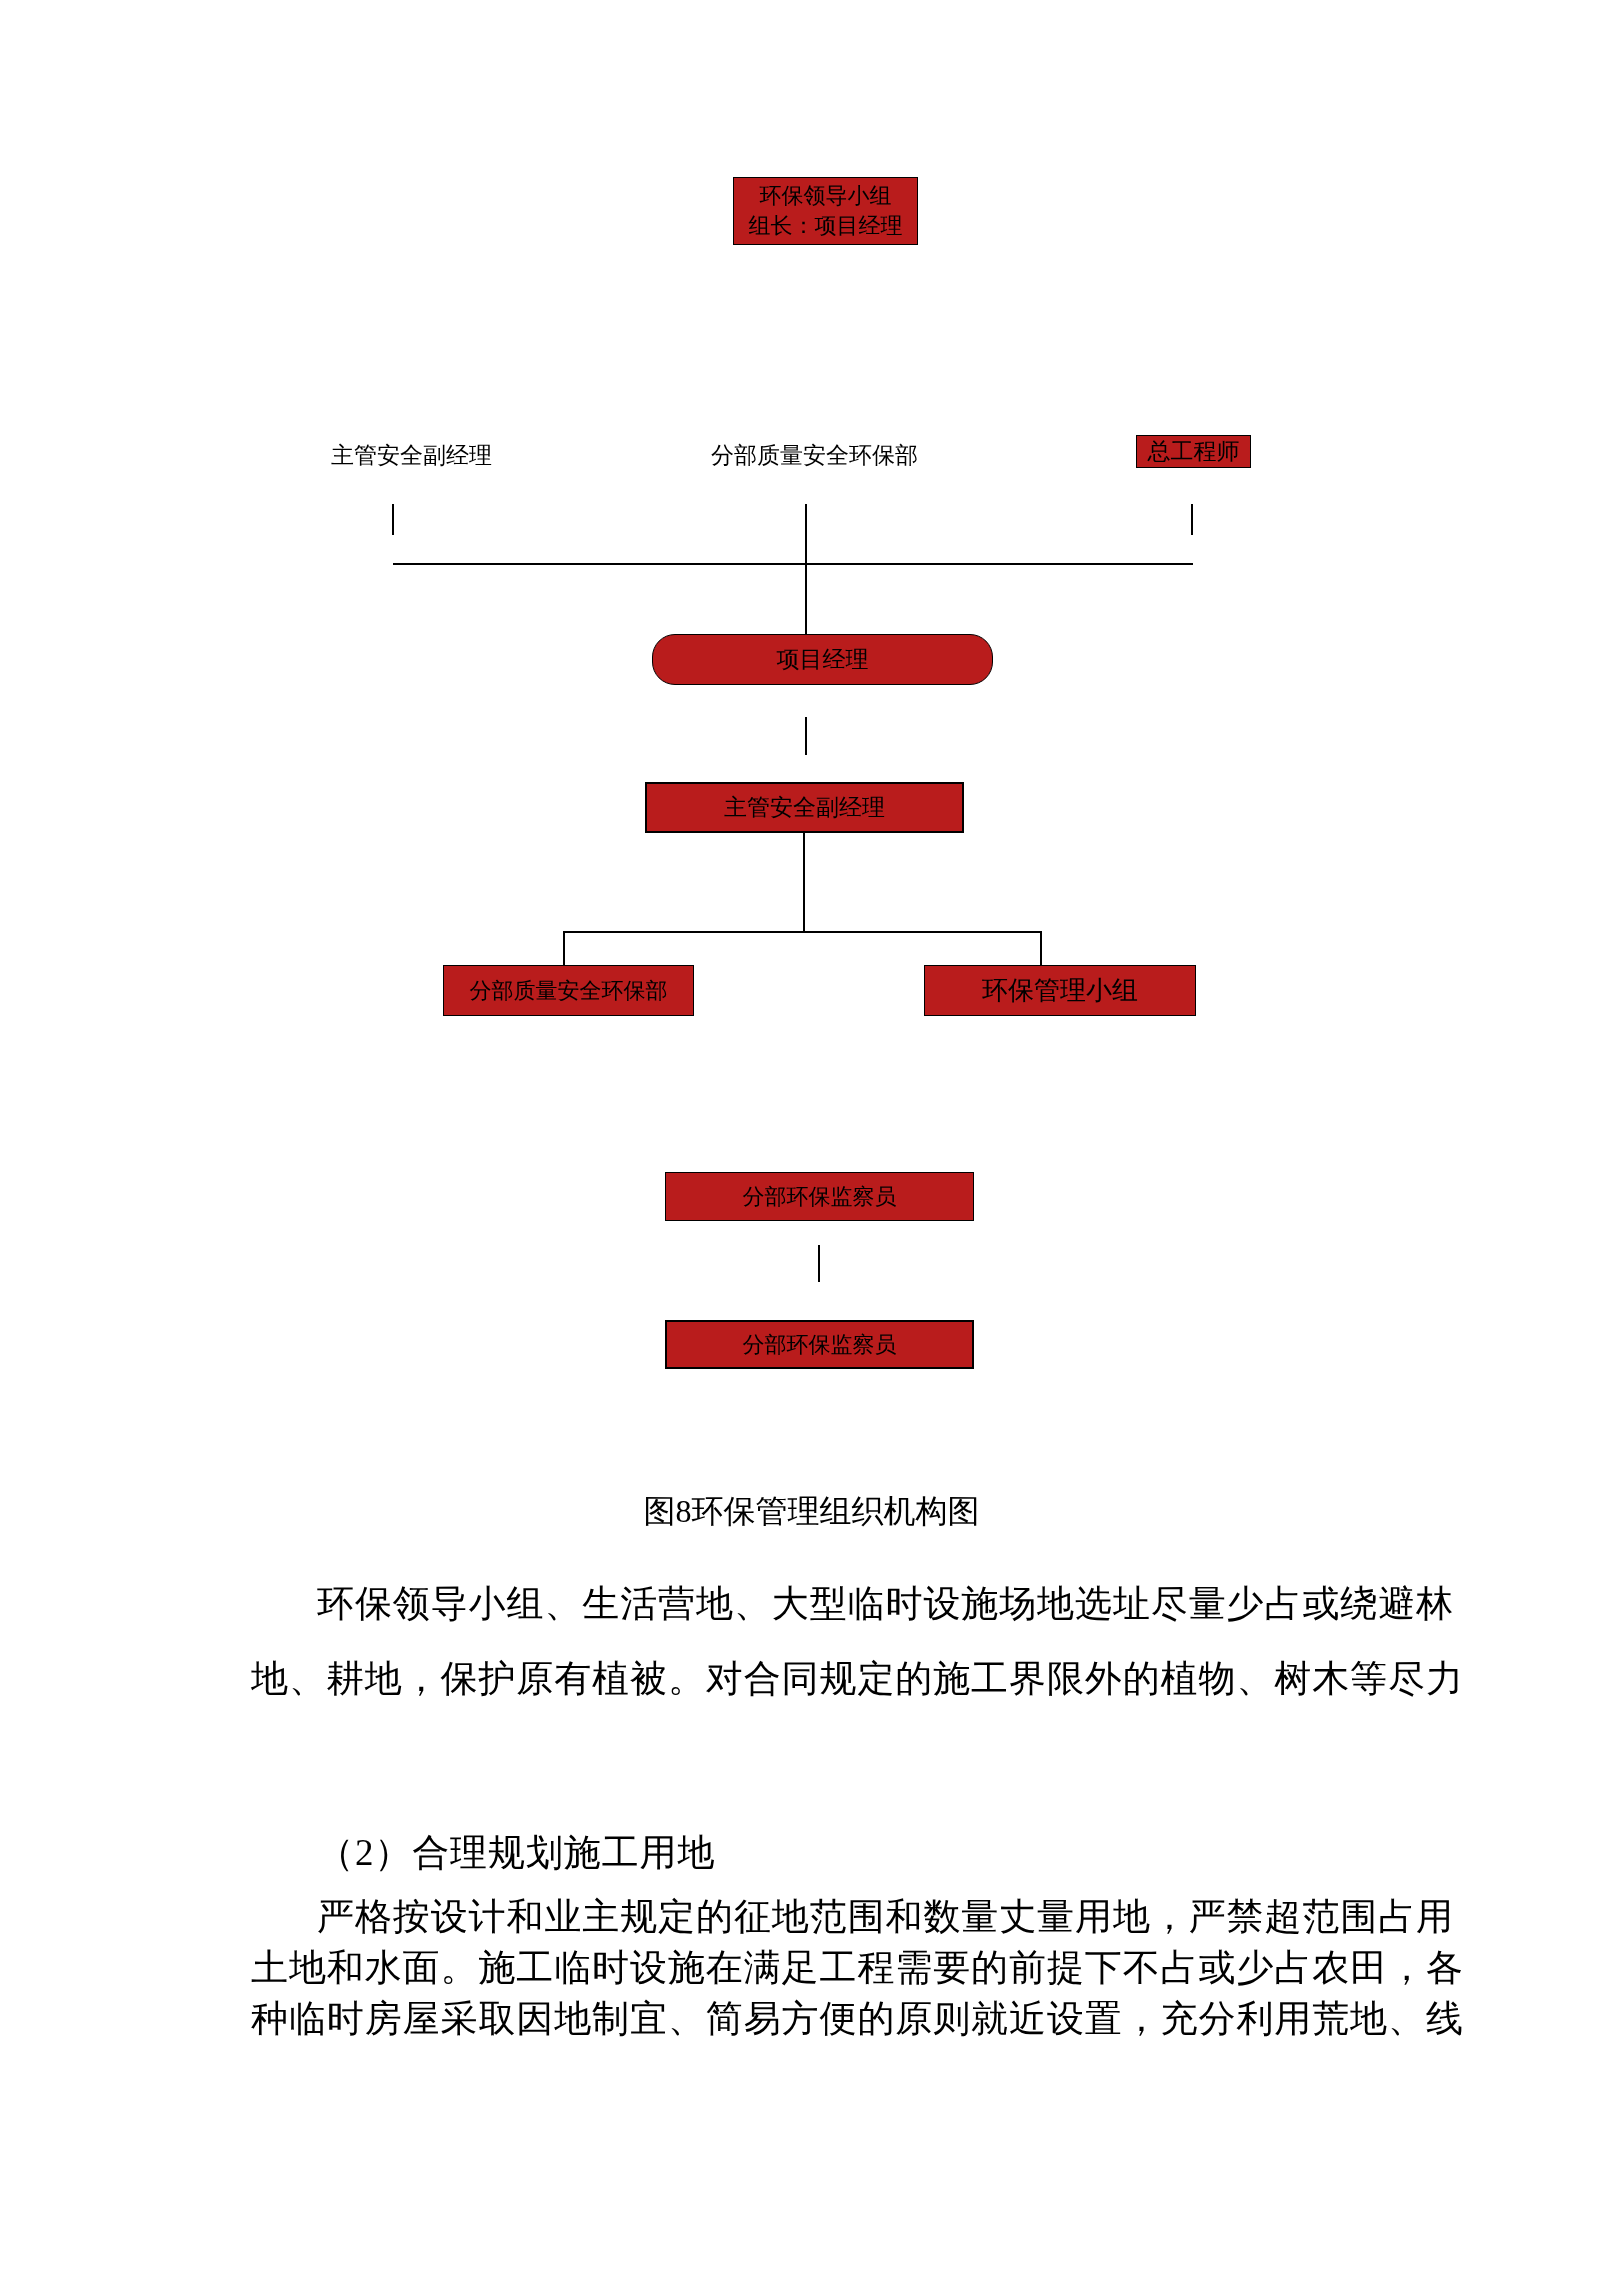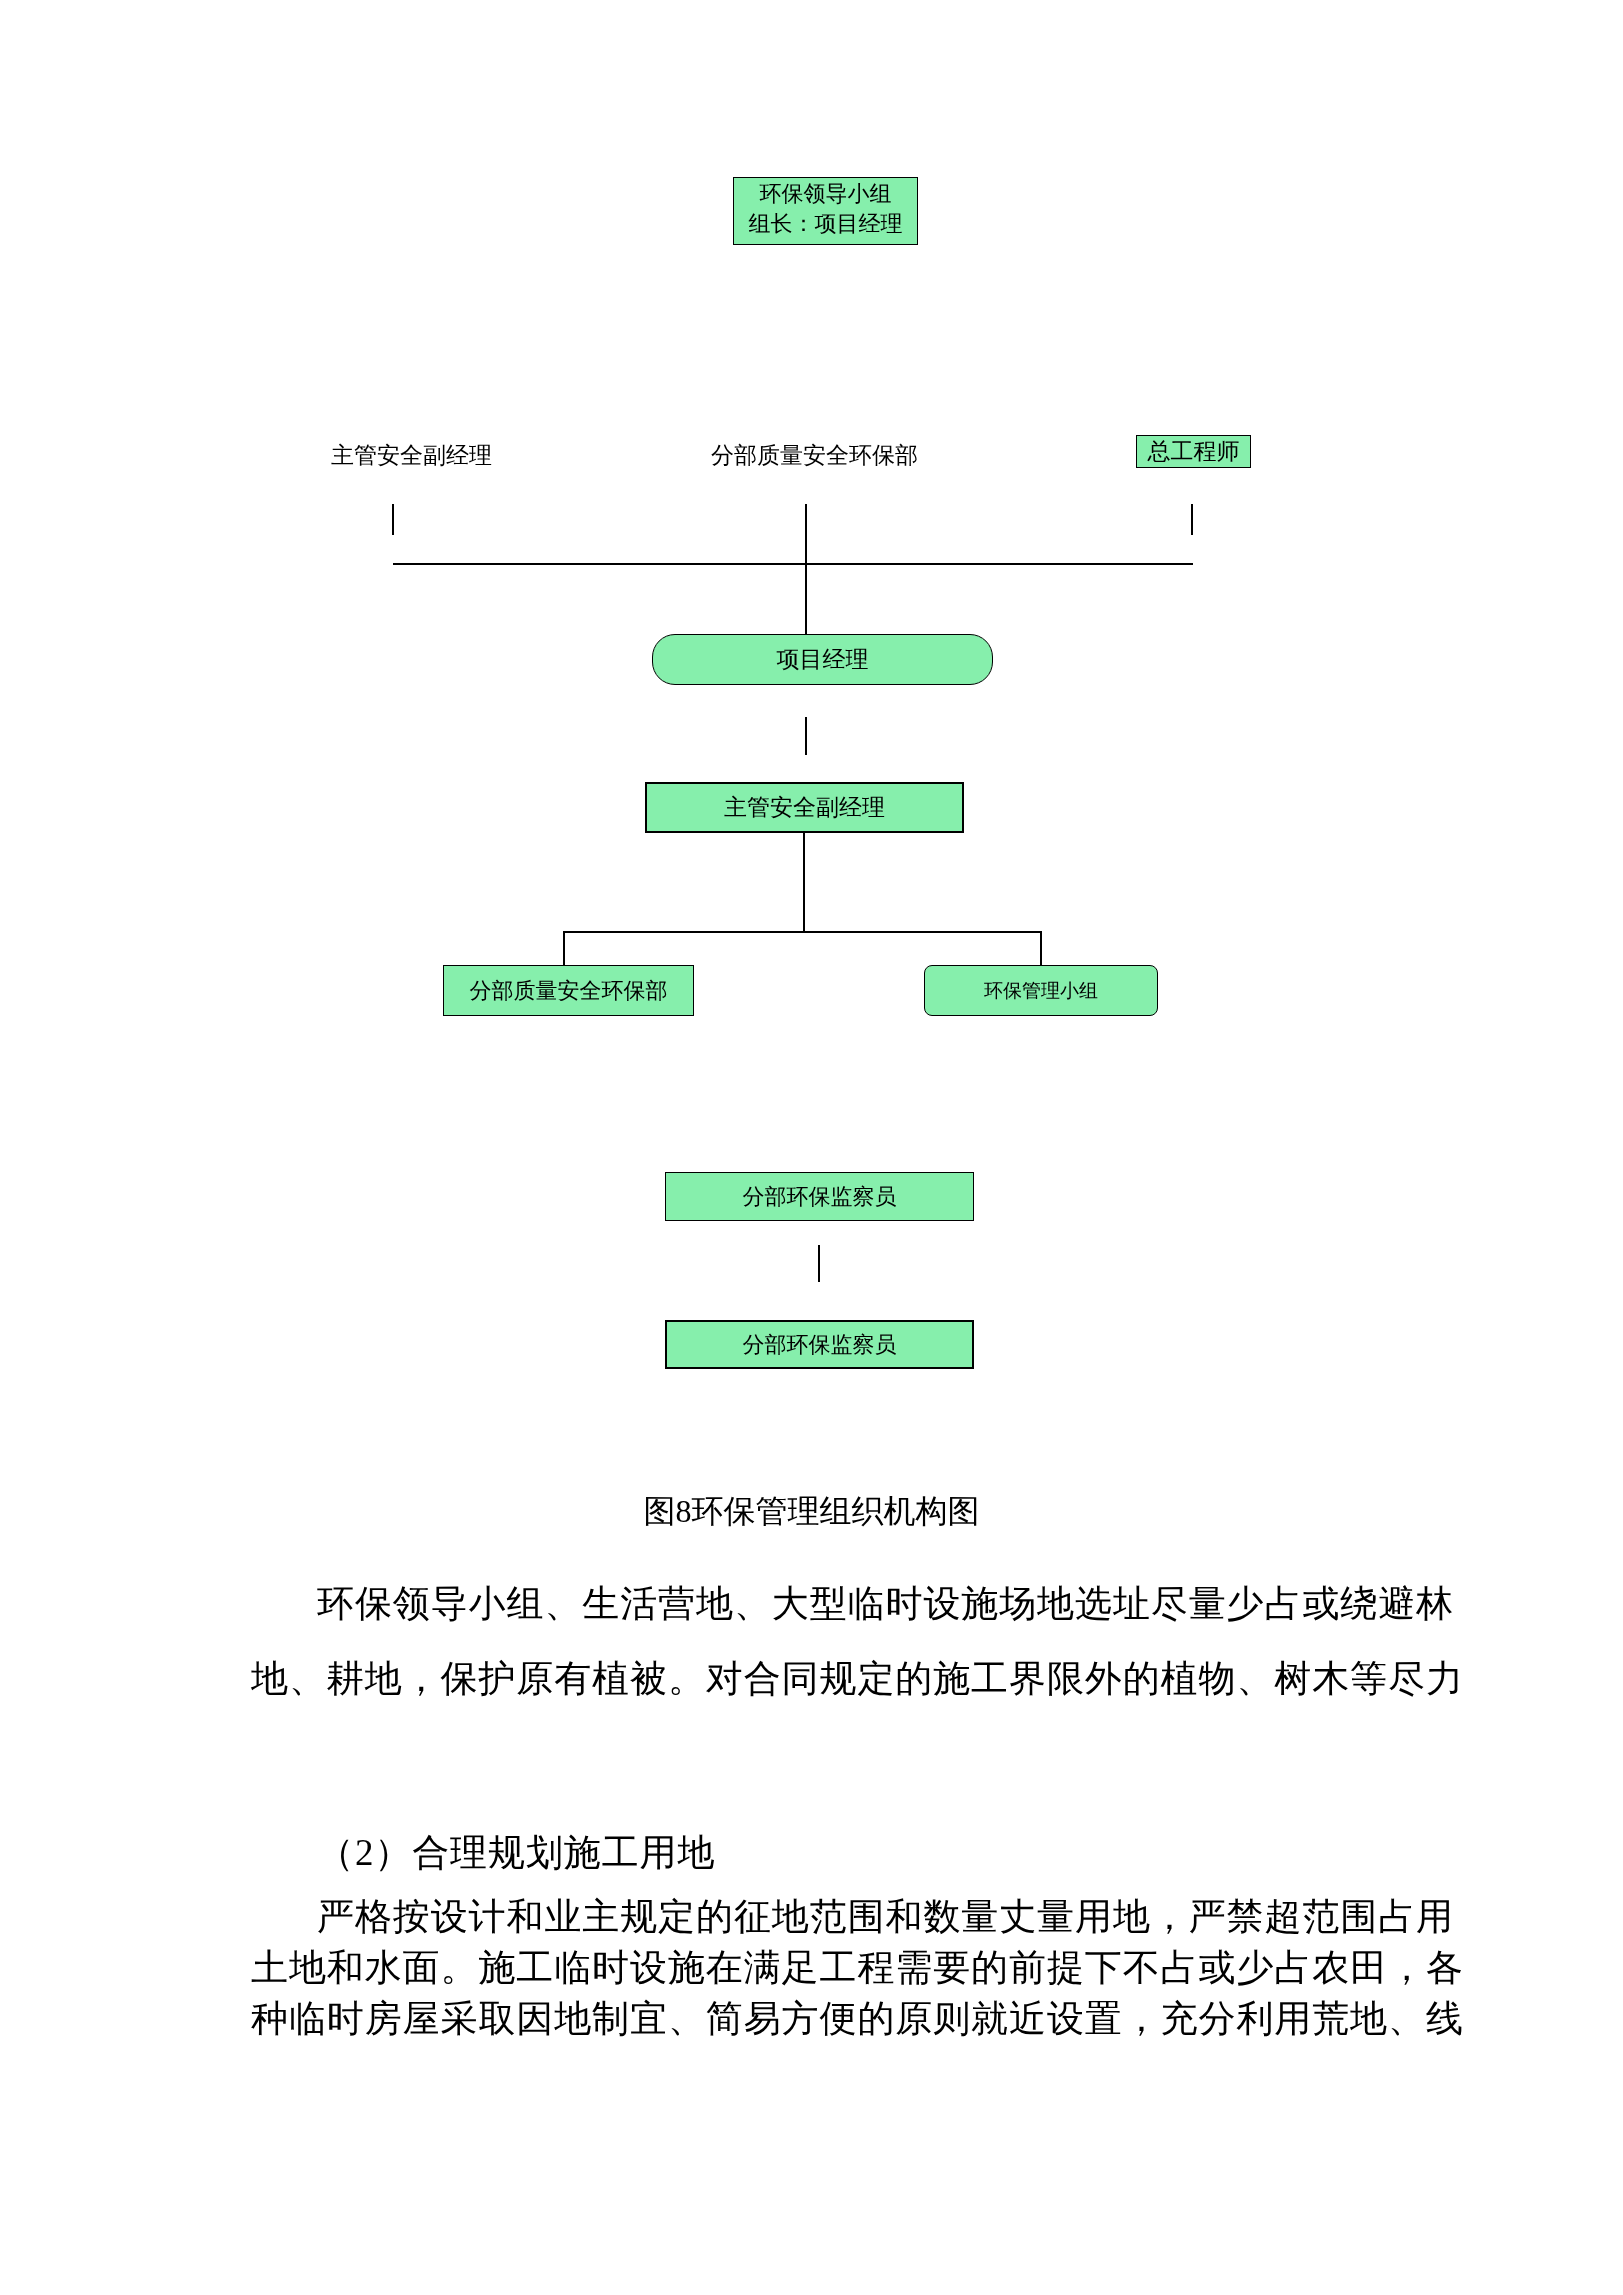--- a/index.html
+++ b/index.html
@@ -11,30 +11,29 @@
     color:#000;
     font-family:"Liberation Serif","DejaVu Serif",serif;
     overflow:hidden;
   }
   
   .org-box {
     position:absolute;
     border:1.7px solid #000;
     display:flex; align-items:center; justify-content:center;
     font-size:23px; text-align:left; white-space:nowrap;
-    background:#86efac;
-    font-family:Liberation Mono, monospace;
+    background:#b91c1c;
   }
   .b-top   { left:733px;  top:177px;  width:185px; height:68px; border-width:0.9px;
              flex-direction:column; font-size:22px; line-height:30px; }
   .b-chief { left:1136px; top:435px;  width:115px; height:33px; border-width:0.9px; }
   .b-pm    { left:652px;  top:634px;  width:341px; height:51px;border-radius:23px; }
   .b-deputy{ left:645px;  top:782px;  width:319px; height:51px; border-width:2.6px; }
   .b-quality{ left:443px; top:965px; width:251px; height:51px; font-size:22px; }
-  .b-envgroup{ left:924px;top:965px;width:234px; height:51px; font-size:19px;border-radius:8px; }
+  .b-envgroup{ left:924px;top:965px;width:272px; height:51px; font-size:26px; }
   .b-insp1 { left:665px;  top:1172px; width:309px; height:49px; font-size:22px; }
   .b-insp2 { left:665px;  top:1320px; width:309px; height:49px; font-size:22px; border-width:2.6px; }
 
   
   .dlabel { position:absolute; font-size:23px; white-space:nowrap; }
   .lab-left   { left:331px; top:440px; }
   .lab-center { left:711px; top:440px; }
 
   
   .hline, .vline { position:absolute; background:#000; }

